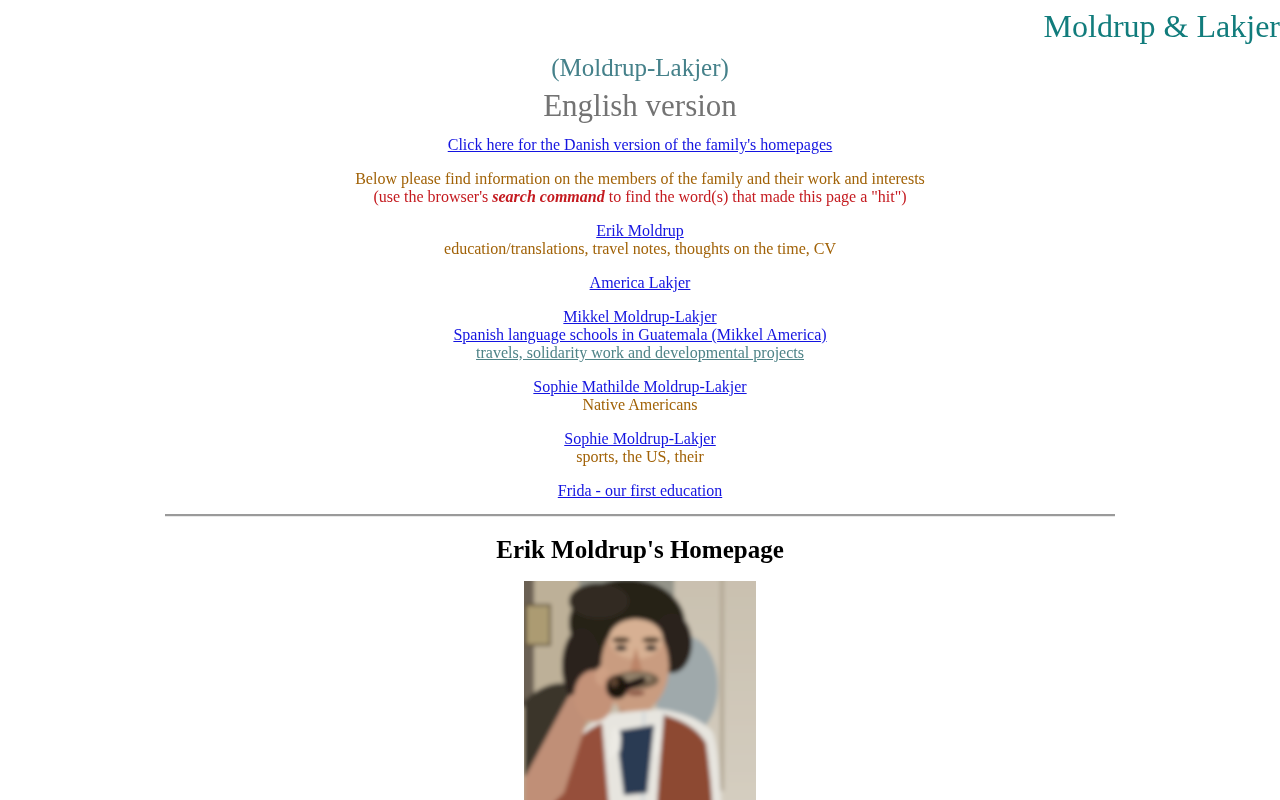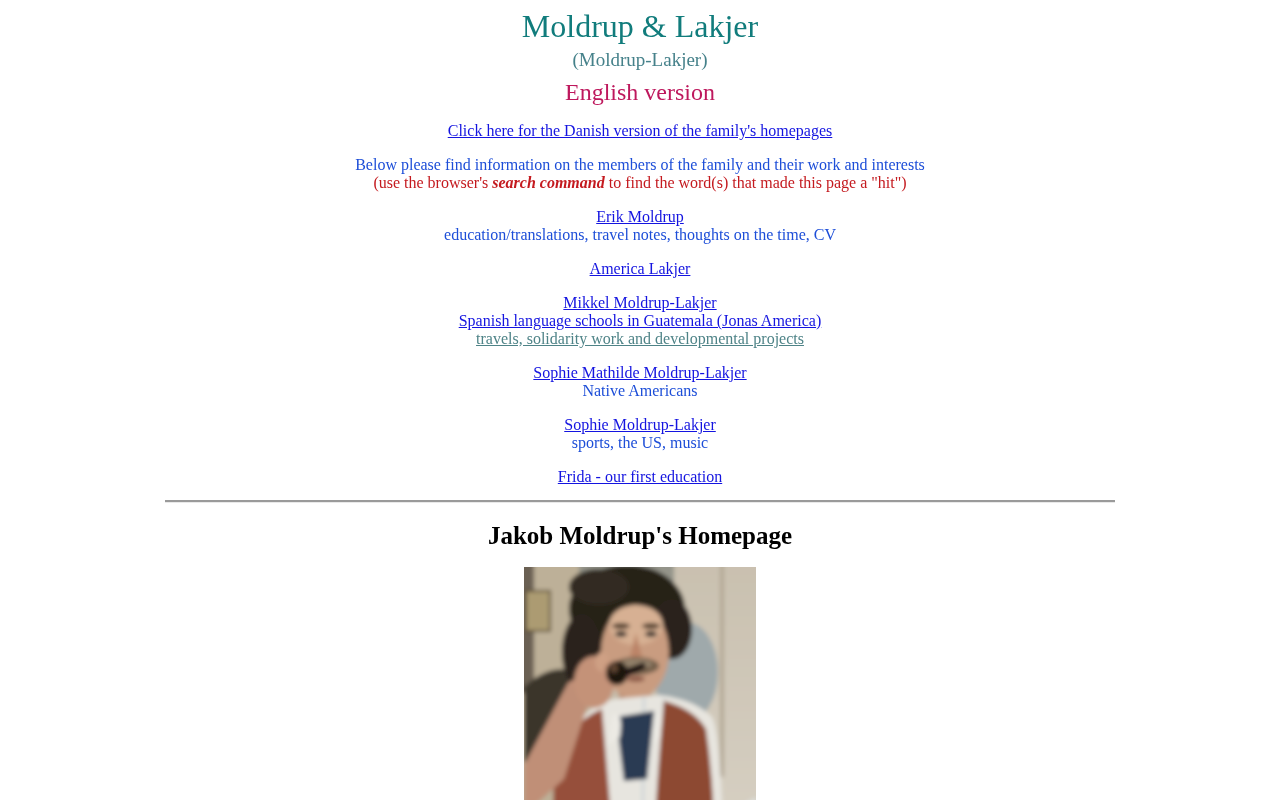--- a/index.html
+++ b/index.html
@@ -13,42 +13,43 @@
     overflow: hidden;
     font-family: "Liberation Serif", serif;
     color: #000000;
   }
   .page {
     width: 1280px;
     padding-top: 8px;
     text-align: center;
   }
   a { color: #1414e0; cursor: pointer; }
-  .teal { color: #1d4ed8; }
+  .teal { color: #a16207; }
   .teal-link { color: #4e8387; }
   .red { color: #c41a1f; text-align: right; }
 
   h1.site-title {
     font-size: 32px;
     line-height: 37px;
     font-weight: normal;
     color: #117c7c;
     margin: 0;
+    text-align: right;
   }
   .subtitle {
-    font-size: 19px;
+    font-size: 25px;
     line-height: 22px;
     color: #45818a;
-    margin-top: 4px;
+    margin-top: 12px;
   }
   .version-heading {
-    font-size: 24px;
+    font-size: 31px;
     line-height: 28px;
-    color: #be185d;
-    margin-top: 7px;
+    color: #737373;
+    margin-top: 13px;
   }
   p.line-block {
     font-size: 16px;
     line-height: 18px;
     margin: 16px 0 0 0;
   }
   .keyword { font-weight: bold; font-style: italic; }
 
   hr.divider {
     width: 950px;
@@ -98,42 +99,42 @@
     <a href="#">Erik Moldrup</a><br>
     <span class="teal">education/translations, travel notes, thoughts on the time, CV</span>
   </p>
 
   <p class="line-block">
     <a href="#">America Lakjer</a>
   </p>
 
   <p class="line-block">
     <a href="#">Mikkel Moldrup-Lakjer</a><br>
-    <a href="#">Spanish language schools in Guatemala (Jonas America)</a><br>
+    <a href="#">Spanish language schools in Guatemala (Mikkel America)</a><br>
     <a href="#" class="teal-link">travels, solidarity work and developmental projects</a>
   </p>
 
   <p class="line-block">
     <a href="#">Sophie Mathilde Moldrup-Lakjer</a><br>
     <span class="teal">Native Americans</span>
   </p>
 
 
   <p class="line-block">
     <a href="#">Sophie Moldrup-Lakjer</a><br>
-    <span class="teal">sports, the US, music</span>
+    <span class="teal">sports, the US, their</span>
   </p>
 
   <p class="line-block">
     <a href="#">Frida - our first education</a>
   </p>
 
   <hr class="divider">
 
-  <h2 class="erik-heading">Jakob Moldrup's Homepage</h2>
+  <h2 class="erik-heading">Erik Moldrup's Homepage</h2>
 
   <div class="photo-wrap">
 
     <svg width="232" height="310" viewBox="0 0 232 310" xmlns="http://www.w3.org/2000/svg">
       <defs>
         <filter id="pblur" x="-10%" y="-10%" width="120%" height="120%">
           <feGaussianBlur stdDeviation="2.2"></feGaussianBlur>
         </filter>
         <linearGradient id="rightbg" x1="0" y1="0" x2="0" y2="1">
           <stop offset="0" stop-color="#c9c0af"></stop>

